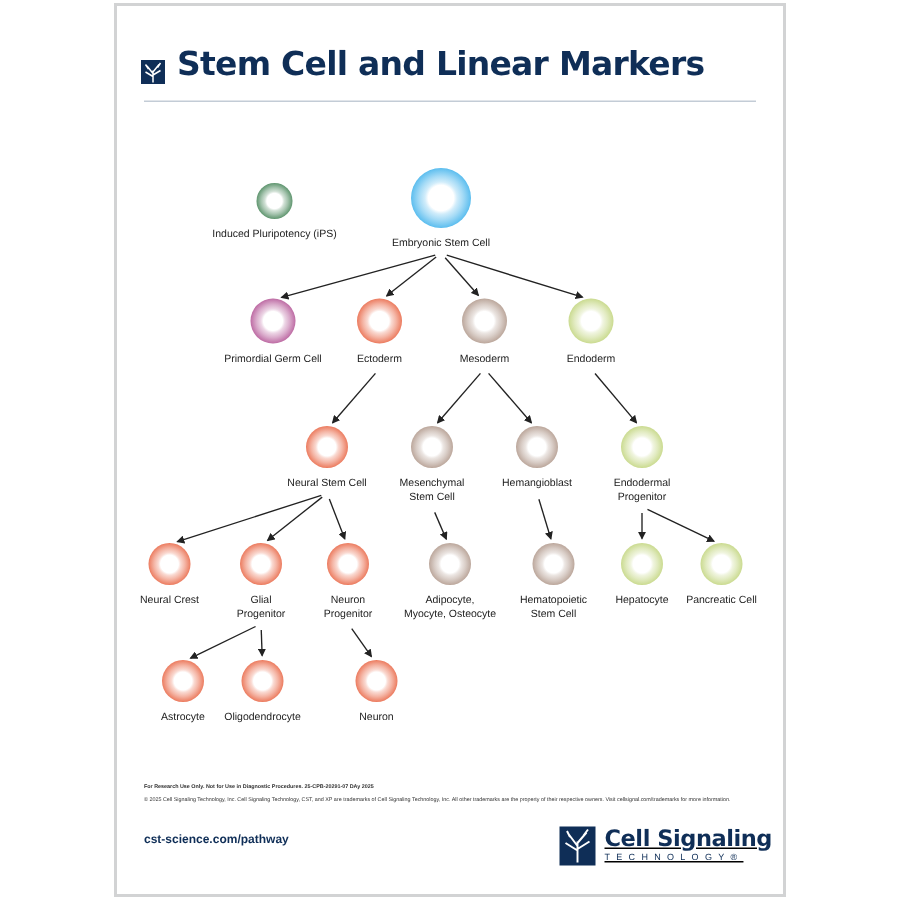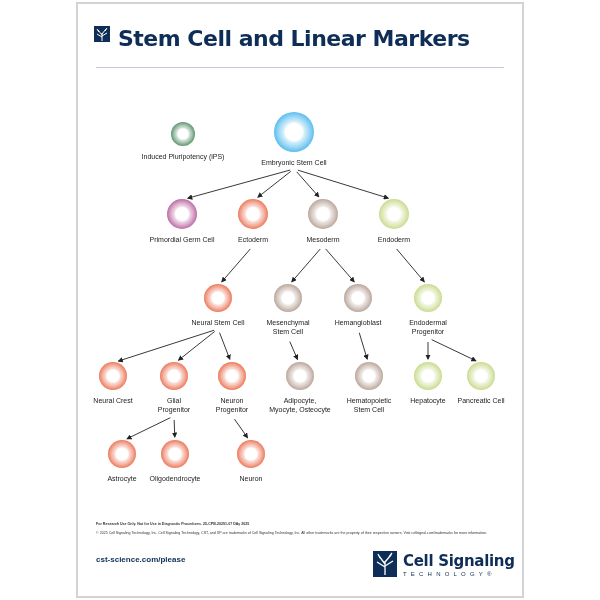--- a/index.html
+++ b/index.html
@@ -1,29 +1,29 @@
 <!DOCTYPE html>
 <html><head>
 <meta charset="utf-8">
 <style>
   html, body { margin:0; padding:0; background:#ffffff; }
   body { width:600px; height:600px; position:relative; overflow:hidden; font-family:"Liberation Sans", sans-serif; }
   .page { position:absolute; left:76px; top:2px; width:444px; height:592px; border:2px solid #d2d3d4; background:#fff; }
-  .title-row { position:absolute; left:94px; top:26px; height:30px; display:flex; align-items:flex-start; }
+  .title-row { position:absolute; left:94px; top:26px; height:30px; display:flex; align-items:flex-end; }
   .logo-sq { width:16px; height:16px; background:#0f2e57; margin-right:8px; position:relative; }
   .title { font-family:"DejaVu Sans", sans-serif; font-weight:bold; font-size:22px; color:#0f2e57; letter-spacing:-0.5px; }
   .rule { position:absolute; left:96px; top:67px; width:408px; height:1px; background:#c3ccd6; }
   .node { position:absolute; border-radius:50%; }
   .lbl { position:absolute; font-size:7px; color:#222; text-align:center; line-height:9px; white-space:nowrap; transform:translateX(-50%); }
   svg.edges { position:absolute; left:0; top:0; width:600px; height:600px; pointer-events:none; }
   .fine1 { position:absolute; left:96px; top:522px; font-size:3.6px; color:#333; font-weight:bold; white-space:nowrap; }
   .fine2 { position:absolute; left:96px; top:531px; font-size:3.6px; color:#333; white-space:nowrap; }
   .visit { position:absolute; left:96px; top:554px; font-size:8px; color:#0f2e57; line-height:11px; }
   .visit .url { font-weight:bold; }
-  .brand { position:absolute; left:373px; top:551px; display:flex; align-items:flex-end; }
+  .brand { position:absolute; left:373px; top:551px; display:flex; align-items:flex-start;text-decoration:underline; }
   .brand-sq { width:24px; height:26px; background:#0f2e57; margin-right:6px; }
   .brand-name { font-family:"DejaVu Sans", sans-serif; font-weight:bold; font-size:15px; color:#0f2e57; line-height:16px; letter-spacing:-0.3px; }
   .brand-sub { font-size:6px; color:#0f2e57; letter-spacing:4.2px; margin-top:2px; }
 </style>
 </head>
 <body>
 
 <div class="page"></div>
 
 <div class="title-row">
@@ -102,21 +102,21 @@
     <div class="node" style="left: 161px; top: 440px; width: 28px; height: 28px; background: radial-gradient(circle, rgb(255, 255, 255) 0%, rgb(255, 255, 255) 30%, rgba(228, 70, 30, 0.2) 38%, rgba(228, 70, 30, 0.4) 52%, rgba(228, 70, 30, 0.667) 68%, rgb(228, 70, 30) 82%, rgb(228, 70, 30) 100%);"></div>
     <div class="lbl" style="left: 175px; top: 474px;">Oligodendrocyte</div>
     <div class="node" style="left: 237px; top: 440px; width: 28px; height: 28px; background: radial-gradient(circle, rgb(255, 255, 255) 0%, rgb(255, 255, 255) 30%, rgba(228, 70, 30, 0.2) 38%, rgba(228, 70, 30, 0.4) 52%, rgba(228, 70, 30, 0.667) 68%, rgb(228, 70, 30) 82%, rgb(228, 70, 30) 100%);"></div>
     <div class="lbl" style="left: 251px; top: 474px;">Neuron</div>
   </div>
 
 <div class="fine1">For Research Use Only. Not for Use in Diagnostic Procedures. 25-CPB-20291-07 DAy 2025</div>
 <div class="fine2">© 2025 Cell Signaling Technology, Inc. Cell Signaling Technology, CST, and XP are trademarks of Cell Signaling Technology, Inc. All other trademarks are the property of their respective owners. Visit cellsignal.com/trademarks for more information.</div>
 
 <div class="visit">
-  <div class="url">cst-science.com/please</div>
+  <div class="url">cst-science.com/pathway</div>
 </div>
 
 <div class="brand">
   <div class="brand-sq">
     <svg width="24" height="26" viewBox="0 0 24 26">
         <path d="M12 24 V10 M12 13 L6 5 M12 11 L18 4 M12 16 L4 11 M12 15 L20 10 M7 7 L5 3 M16 6 L19 2" stroke="#fff" stroke-width="1.3" fill="none"></path>
       </svg>
   </div>
   <div>
     <div class="brand-name">Cell Signaling</div>

